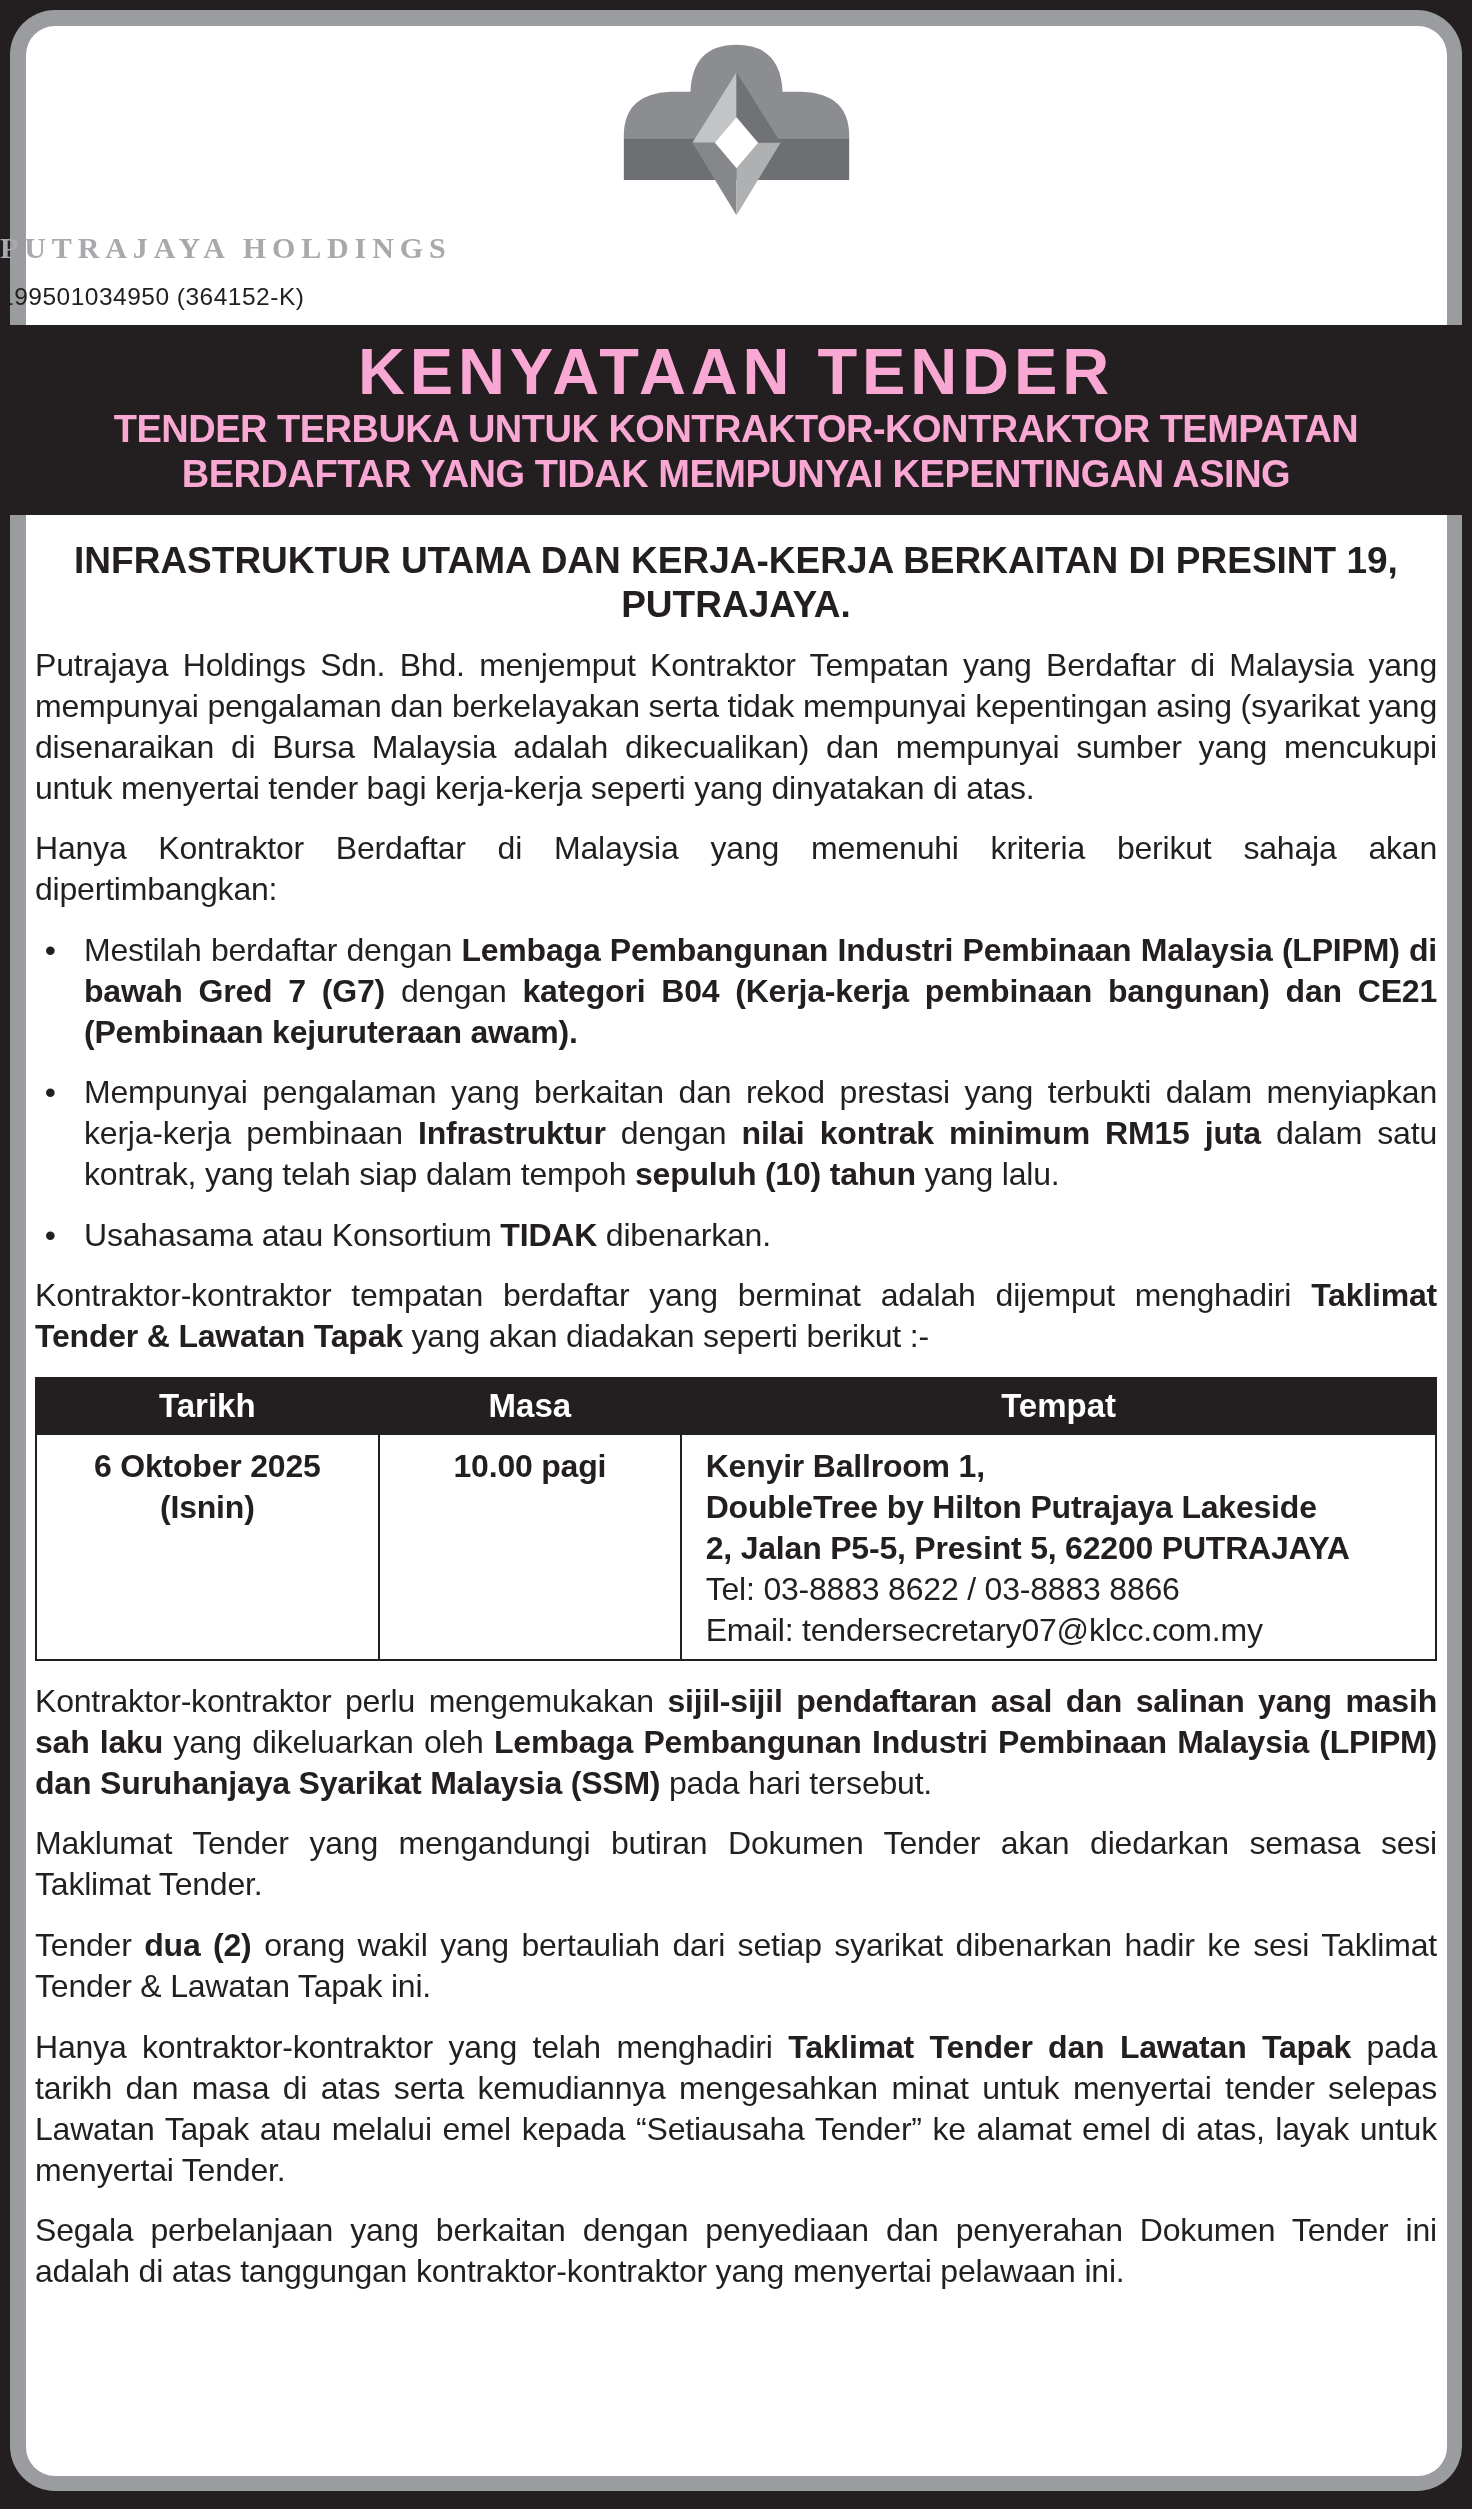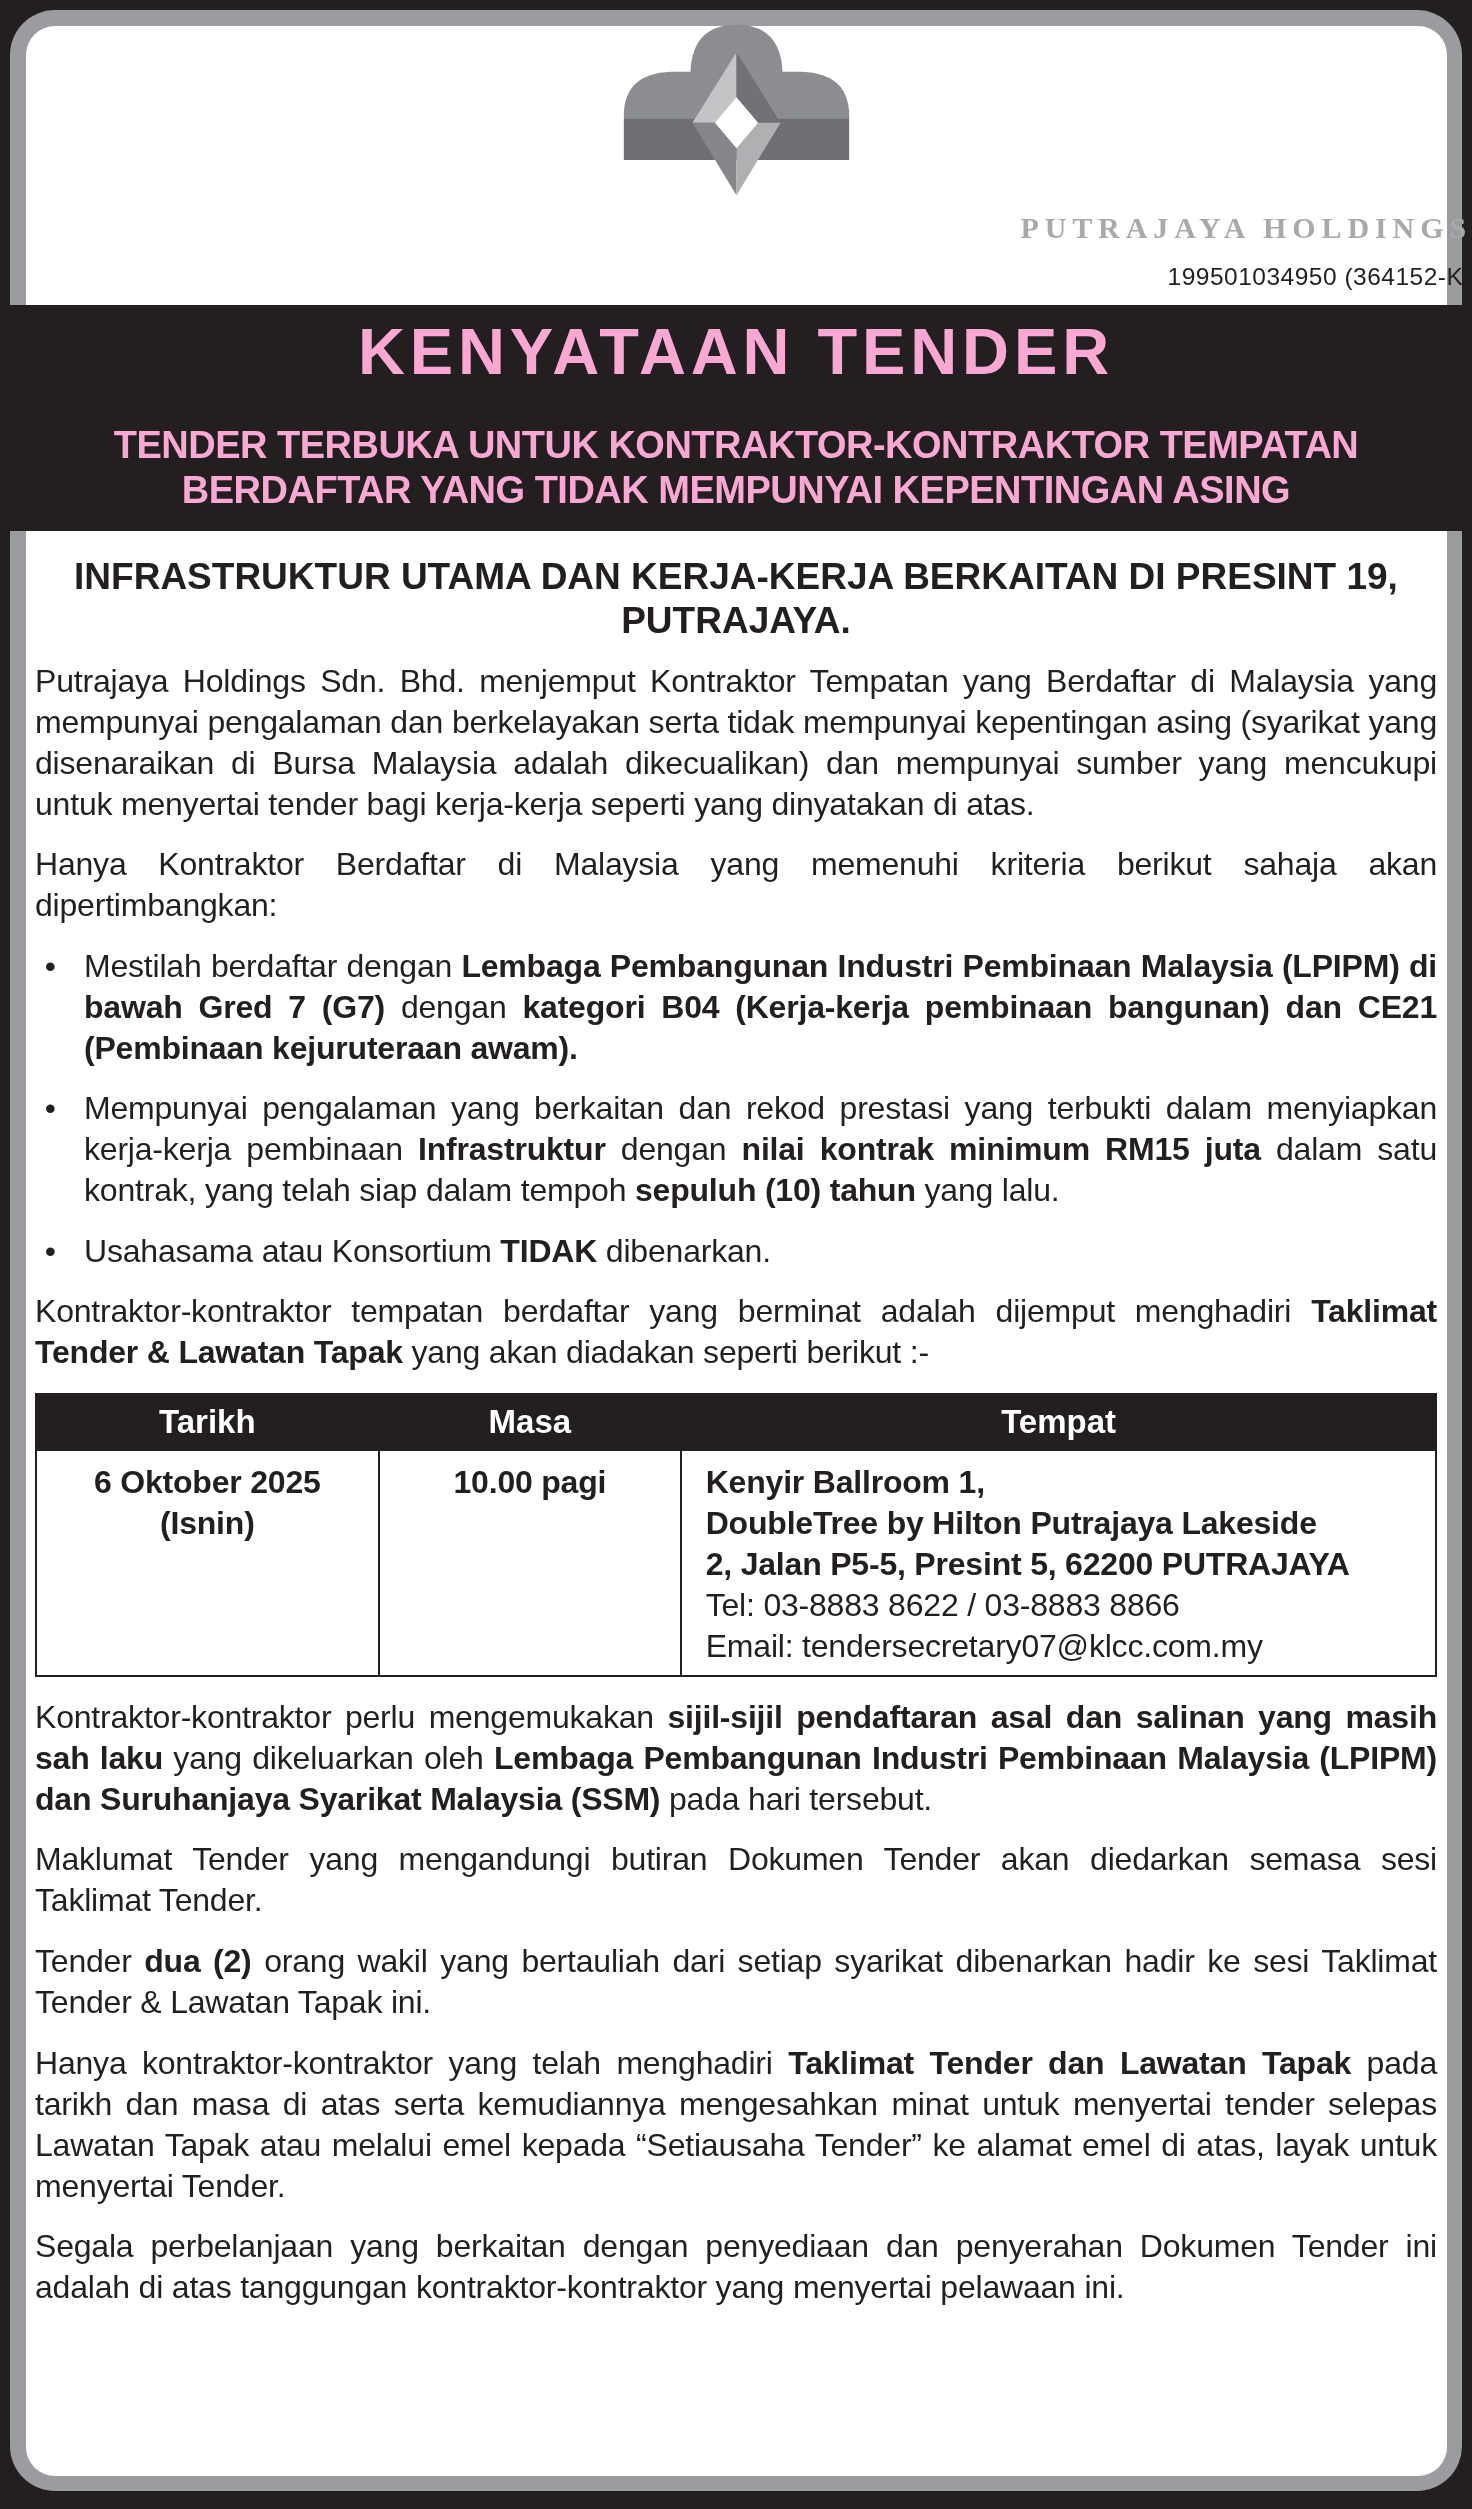--- a/index.html
+++ b/index.html
@@ -5,31 +5,31 @@
   html,body{margin:0;padding:0;background:#2a2a2a;}
   .page{position:relative;width:1472px;height:2509px;background:#231f20;
         font-family:"Liberation Sans",sans-serif;color:#231f20;overflow:hidden;}
   .frame{position:absolute;left:9.8px;top:9.8px;right:9.8px;bottom:17.6px;
          background:#9a9ca0;border-radius:45px;}
   .sheet{position:absolute;left:25.5px;top:25.5px;right:25.5px;bottom:33px;
          background:#ffffff;border-radius:29px;}
   .content{position:absolute;left:0;top:0;width:100%;height:100%;}
 
   
-  .logo-block{padding-top:13px;text-align:right;}
+  .logo-block{padding-top:33px;text-align:left;}
   .logo-mark{width:227px;height:196px;display:block;margin:0 auto;}
   .logo-name{font-family:"Liberation Serif",serif;font-weight:bold;font-size:30px;
              letter-spacing:5.9px;color:#a7a9ac;margin-top:2px;}
   .logo-reg{font-size:24.5px;color:#231f20;margin-top:18px;letter-spacing:0.5px;}
 
   
   .band{margin-top:13.7px;background:#231f20;color:#f9a8d4;text-align:center;
         padding:13.7px 0 17.6px;}
   .band-title{font-size:65px;font-weight:800;letter-spacing:4.9px;line-height:1.05;}
-  .band-sub{font-size:38px;font-weight:700;line-height:1.2;letter-spacing:-0.5px;margin-top:36px;}
+  .band-sub{font-size:38px;font-weight:700;line-height:1.2;letter-spacing:-0.5px;}
   .band-sub span{display:block;}
 
   .project-title{margin:23.5px 39px 0;text-align:center;font-weight:700;
                  font-size:37px;line-height:44px;}
   .project-title span{display:block;}
 
   .body-col{margin:17.6px 35px 0;}
   .para{font-size:32px;line-height:41px;text-align:justify;margin:0 0 19.6px;
         letter-spacing:-0.2px;}
   .bullets{margin:0;padding:0;list-style:none;}

